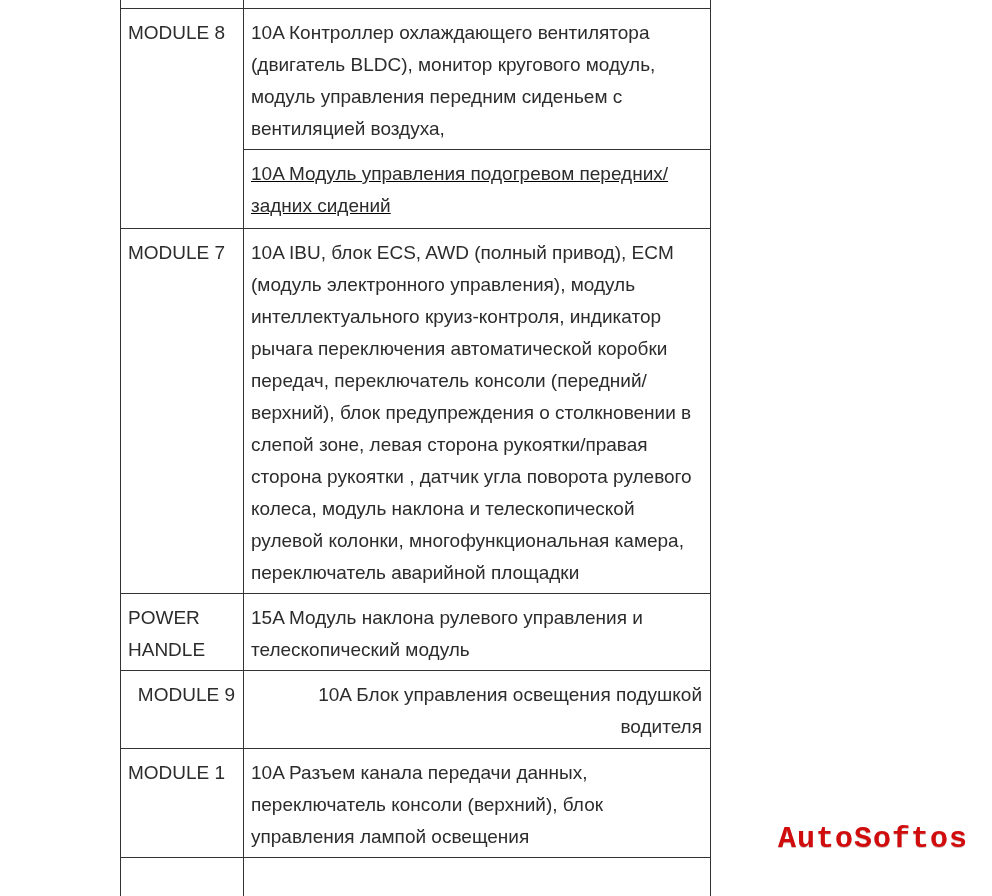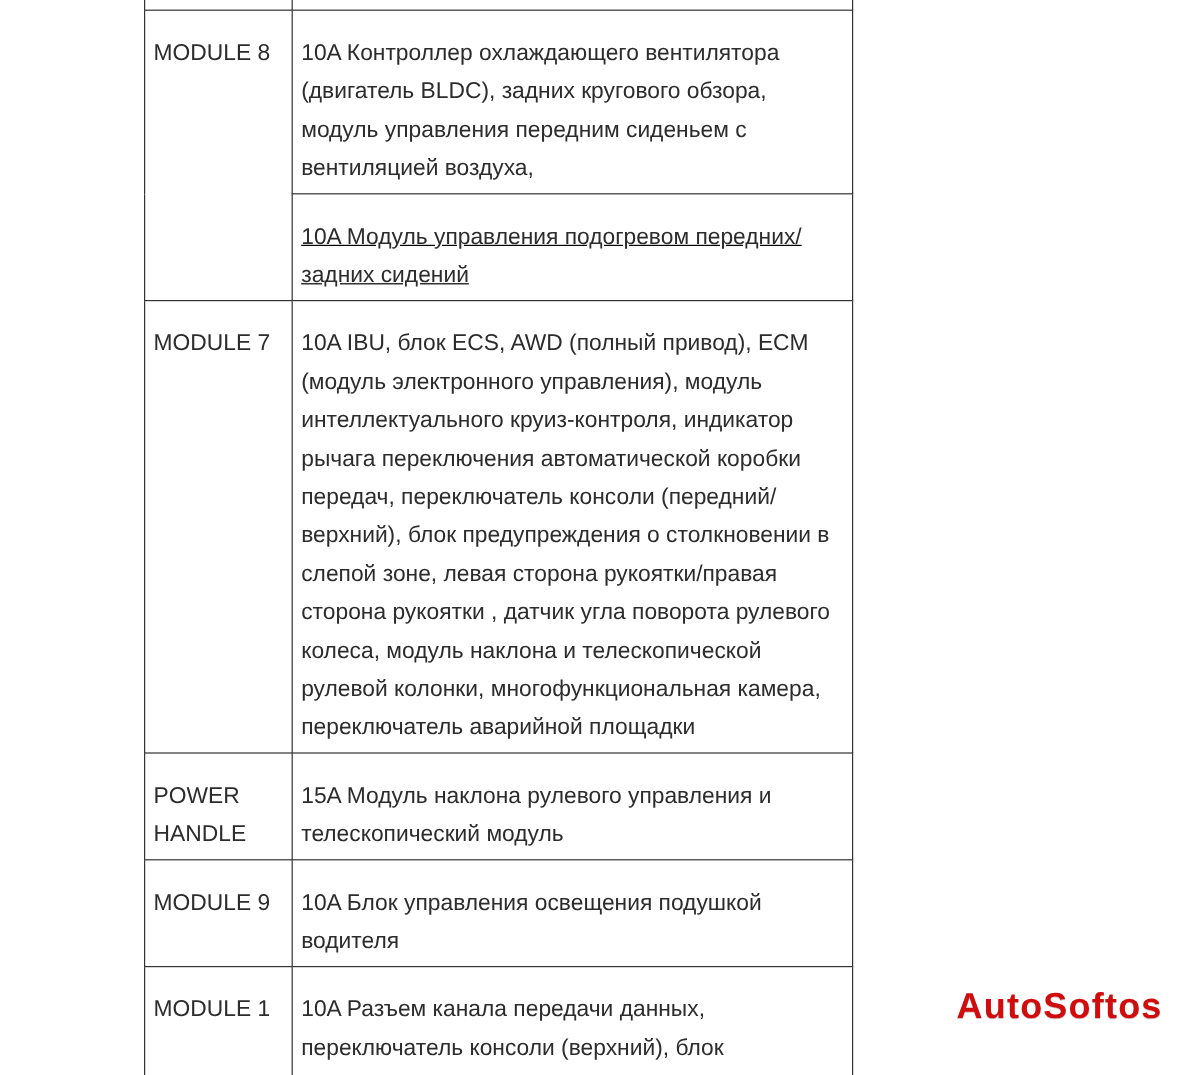--- a/index.html
+++ b/index.html
@@ -23,21 +23,21 @@
     width: 590px;
     border-collapse: collapse;
     table-layout: fixed;
   }
   table.fuse-table td {
     border: 1px solid #333333;
     vertical-align: top;
     font-size: 19px;
     line-height: 32px;
     color: #2c2c2c;
-    padding: 20px 8px 4px 7px;
+    padding: 8px 8px 4px 7px;
     overflow: hidden;
   }
   td.module-cell {
     padding-left: 5px;
     padding-right: 4px;
   }
   tr.partial-top td {
     border-top: none;
     padding: 0;
     height: 8px;
@@ -45,22 +45,21 @@
   tr.partial-bottom td {
     height: 60px;
   }
 
   
   .watermark {
     position: absolute;
     left: 778px;
     top: 822px;
     width: 210px;
-    text-align: center;
-    font-family: Liberation Sans, sans-serif;
+    font-family: Liberation Mono, monospace;
     font-weight: bold;
     letter-spacing: 1px;
   }
   .watermark-title {
     font-size: 30px;
     line-height: 34px;
     text-shadow: 0 1px 0 rgba(80,0,0,0.25);
   }
   .watermark-domain {
     font-size: 27px;
@@ -77,37 +76,37 @@
     <col style="width:467px">
   </colgroup>
   <tbody>
     <tr class="partial-top">
       <td></td>
       <td></td>
     </tr>
 
     <tr style="height:136px;">
       <td class="module-cell" rowspan="2">MODULE 8</td>
-      <td>10A Контроллер охлаждающего вентилятора (двигатель BLDC), задних кругового обзора, модуль управления передним сиденьем с вентиляцией воздуха,</td>
+      <td>10A Контроллер охлаждающего вентилятора (двигатель BLDC), монитор кругового модуль, модуль управления передним сиденьем с вентиляцией воздуха,</td>
     </tr>
     <tr style="height:79px;text-decoration:underline;">
       <td>10A Модуль управления подогревом передних/задних сидений</td>
     </tr>
 
     <tr style="height:329px;">
       <td class="module-cell">MODULE 7</td>
       <td>10A IBU, блок ECS, AWD (полный привод), ECM (модуль электронного управления), модуль интеллектуального круиз-контроля, индикатор рычага переключения автоматической коробки передач, переключатель консоли (передний/верхний), блок предупреждения о столкновении в слепой зоне, левая сторона рукоятки/правая сторона рукоятки , датчик угла поворота рулевого колеса, модуль наклона и телескопической рулевой колонки, многофункциональная камера, переключатель аварийной площадки</td>
     </tr>
 
     <tr style="height:74px;">
       <td class="module-cell">POWER HANDLE</td>
       <td>15A Модуль наклона рулевого управления и телескопический модуль</td>
     </tr>
 
-    <tr style="height:78px;">
+    <tr style="height:78px;text-align:right;">
       <td class="module-cell">MODULE 9</td>
       <td>10A Блок управления освещения подушкой водителя</td>
     </tr>
 
     <tr style="height:106px;">
       <td class="module-cell">MODULE 1</td>
       <td>10A Разъем канала передачи данных, переключатель консоли (верхний), блок управления лампой освещения</td>
     </tr>
 
     <tr class="partial-bottom">

